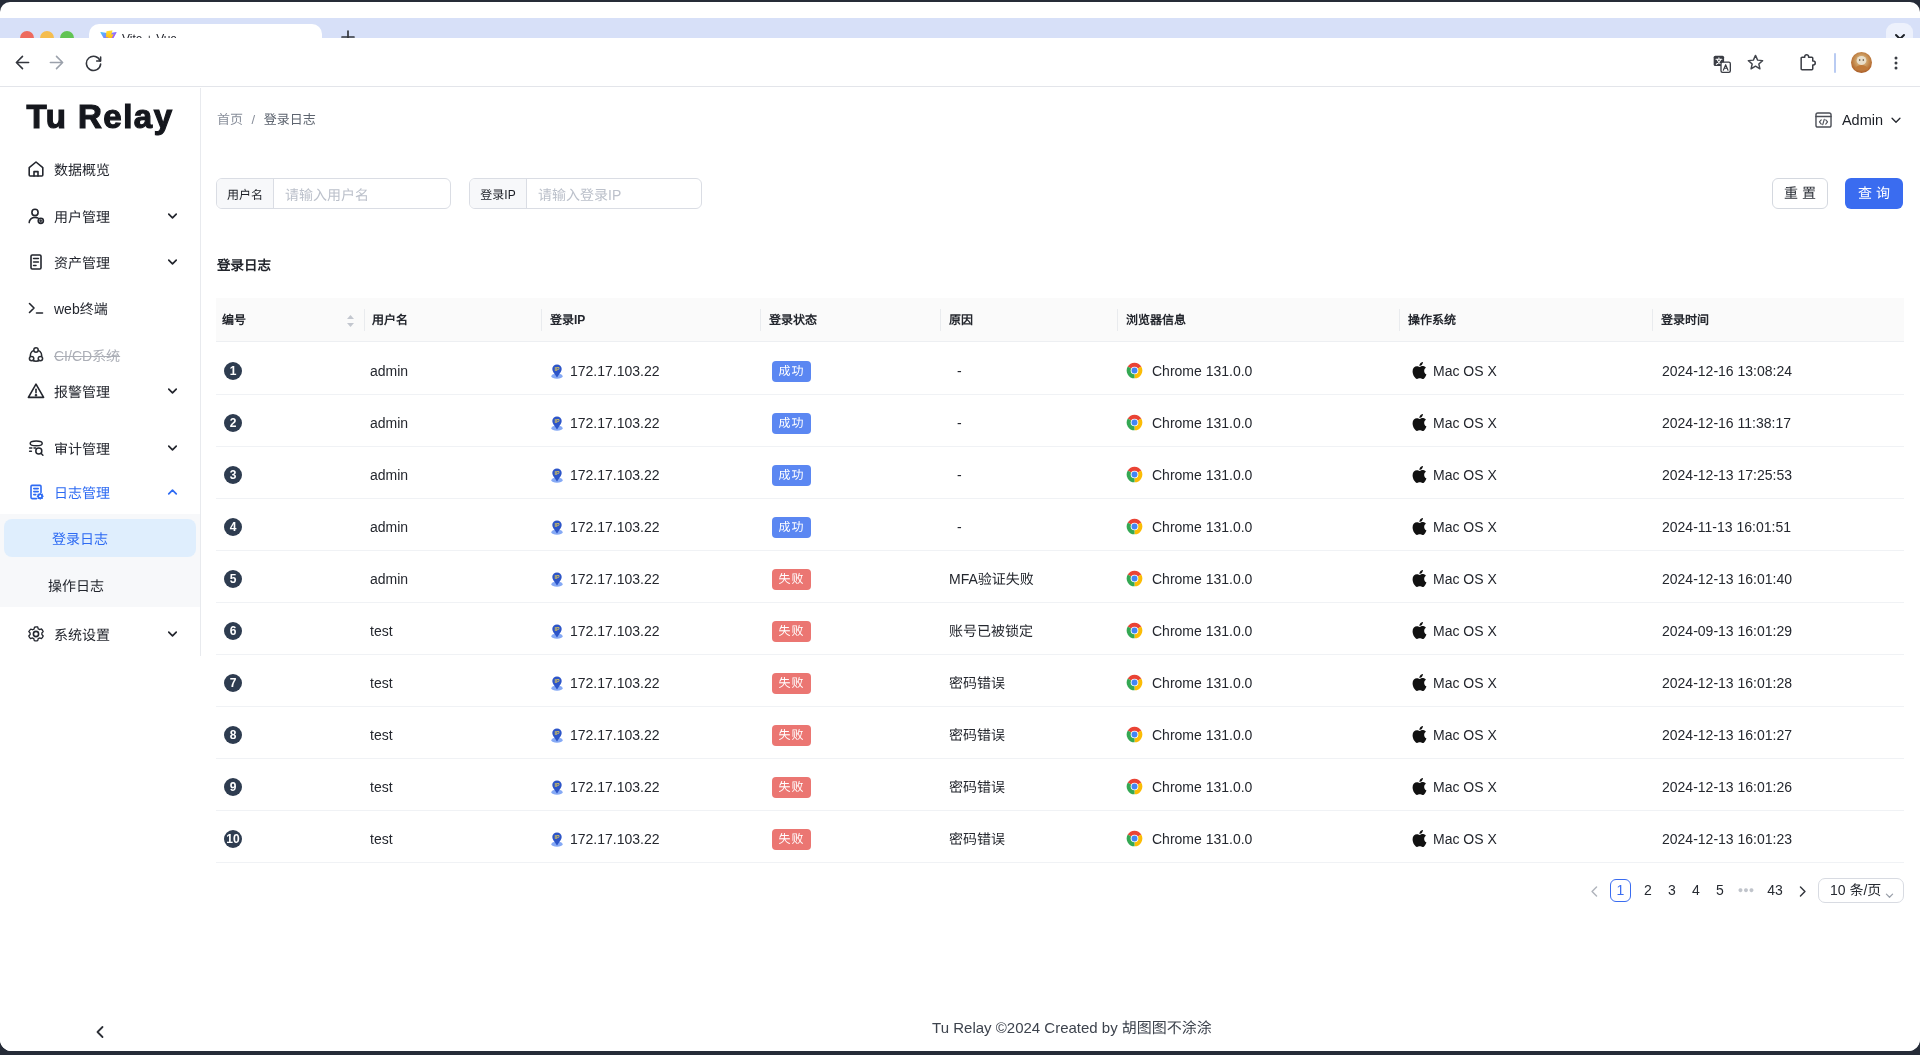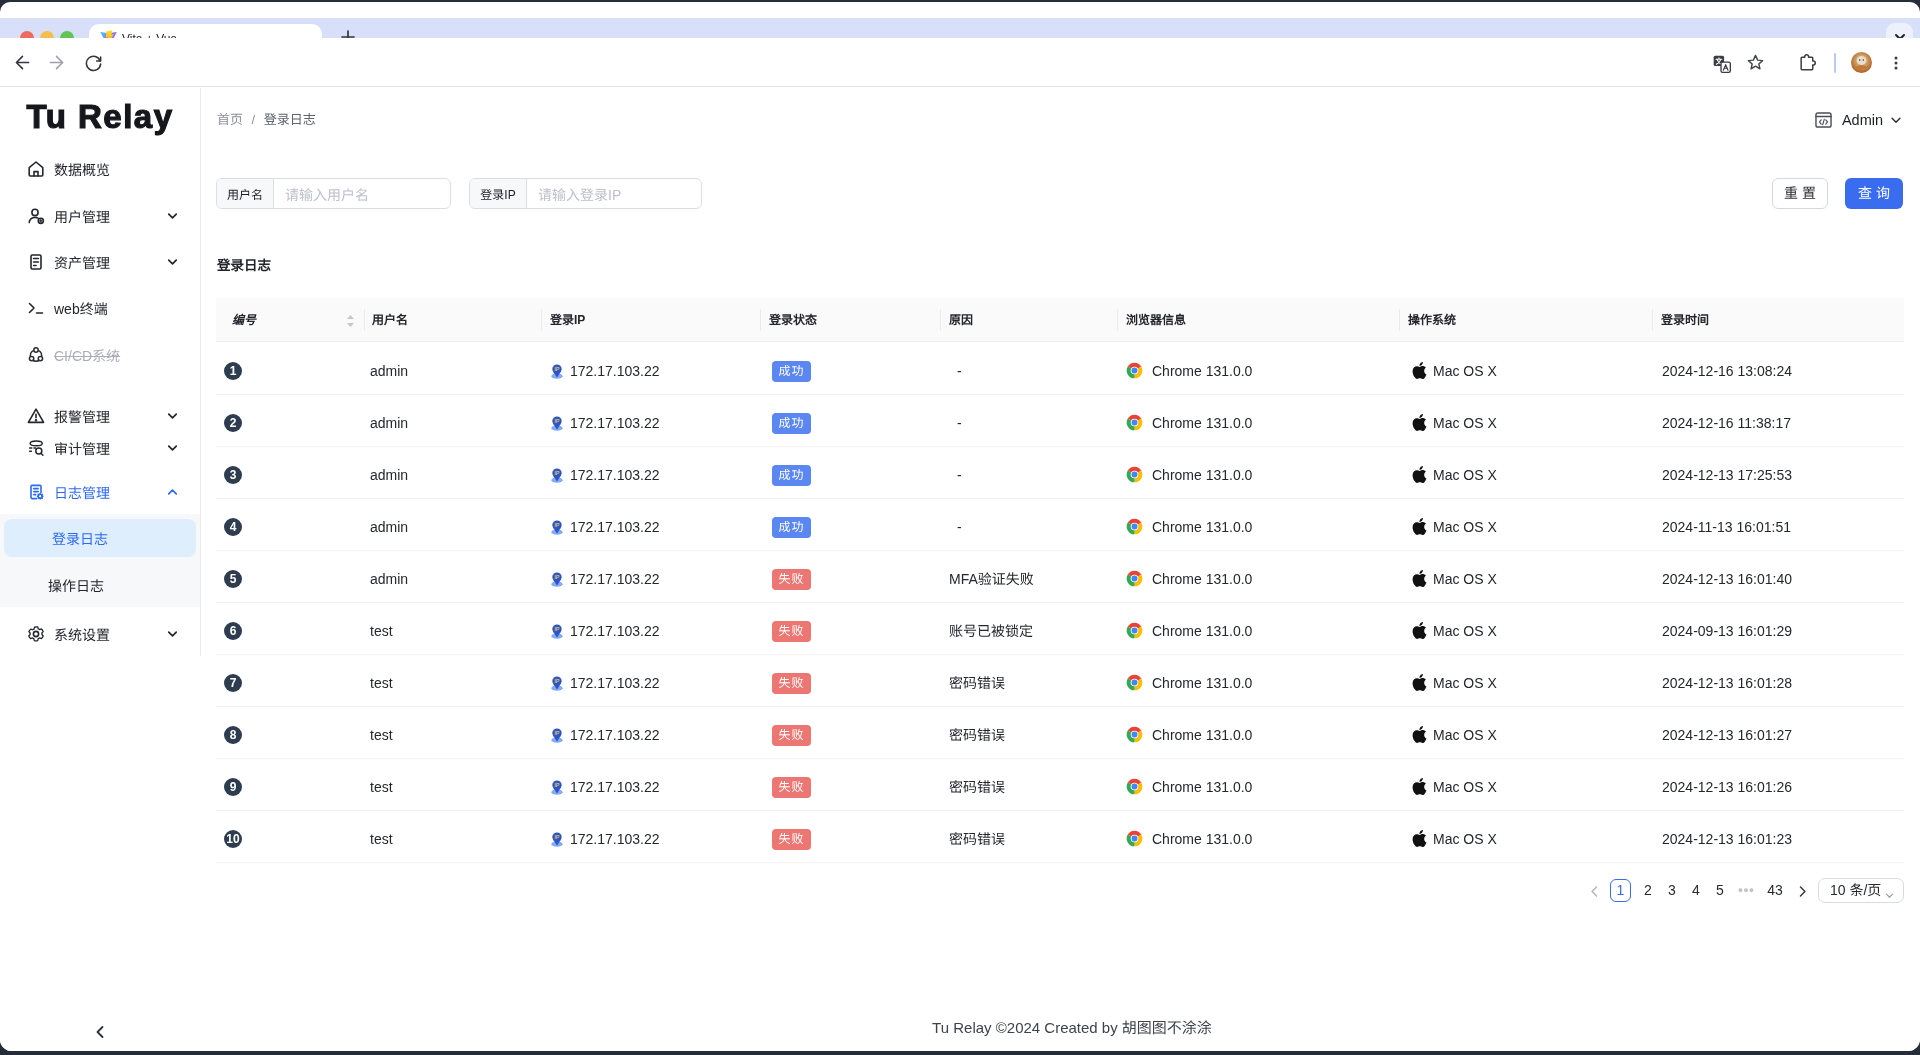--- a/index.html
+++ b/index.html
@@ -186,21 +186,21 @@
           <div class="ph">请输入用户名</div>
         </div>
       <div class="fgroup" style="left:269px;width:233px;">
           <div class="lab">登录IP</div>
           <div class="ph">请输入登录IP</div>
         </div>
       <div id="btn-reset">重 置</div>
       <div id="btn-query">查 询</div>
       <div id="card-title">登录日志</div>
       <div id="thead">
-        <div class="th" style="left:16px;font-style:italic;">编号</div>
+        <div class="th" style="left:6px;">编号</div>
           <span class="abs" style="left:129px;top:16px;"><svg width="11" height="14" viewBox="0 0 11 14" fill="#c3c7cf">
               <path d="M5.5 1 9 5H2z"></path>
               <path d="M5.5 13 2 9h7z"></path>
             </svg></span>
         <div class="th" style="left:156px;">用户名</div>
         <div class="th" style="left:334px;">登录IP</div>
         <div class="th" style="left:553px;">登录状态</div>
         <div class="th" style="left:733px;">原因</div>
         <div class="th" style="left:910px;">浏览器信息</div>
         <div class="th" style="left:1192px;">操作系统</div>
@@ -537,21 +537,21 @@
           <span class="ic">
             <svg viewBox="0 0 18 18" fill="none" stroke="#2a2d33" stroke-width="1.5">
               <circle cx="9" cy="9.6" r="5.7"></circle>
               <circle cx="9" cy="4" r="2.2" fill="#fff"></circle>
               <circle cx="4.6" cy="12.6" r="2.2" fill="#fff"></circle>
               <circle cx="13.4" cy="12.6" r="2.2" fill="#fff"></circle>
             </svg>
           </span>
           <span class="txt" style="color:#abaeb6;text-decoration:line-through;">CI/CD系统</span>
         </div>
-  <div class="mi" style="top:308px;">
+  <div class="mi" style="top:283px;">
           <span class="ic">
             <svg viewBox="0 0 18 18" fill="none" stroke="#23262e" stroke-width="1.6" stroke-linecap="round" stroke-linejoin="round">
               <path d="M9 2.2 16.6 15.4H1.4z"></path>
               <path d="M9 7.2v3.6"></path>
               <circle cx="9" cy="13.2" r="0.5" fill="#23262e"></circle>
             </svg>
           </span>
           <span class="txt" style="">报警管理</span>
           <span class="chev">
             <svg viewBox="0 0 16 16" fill="none" stroke="#23262e" stroke-width="1.8" stroke-linecap="round" stroke-linejoin="round">

